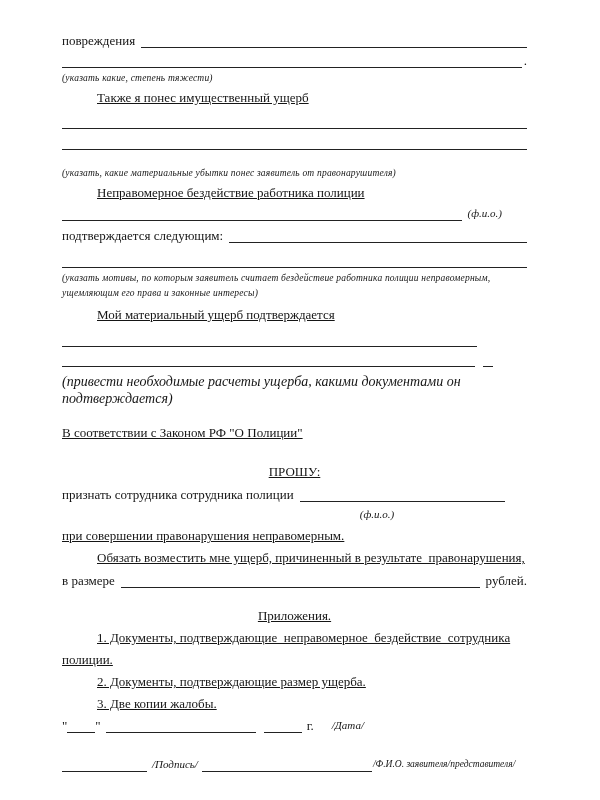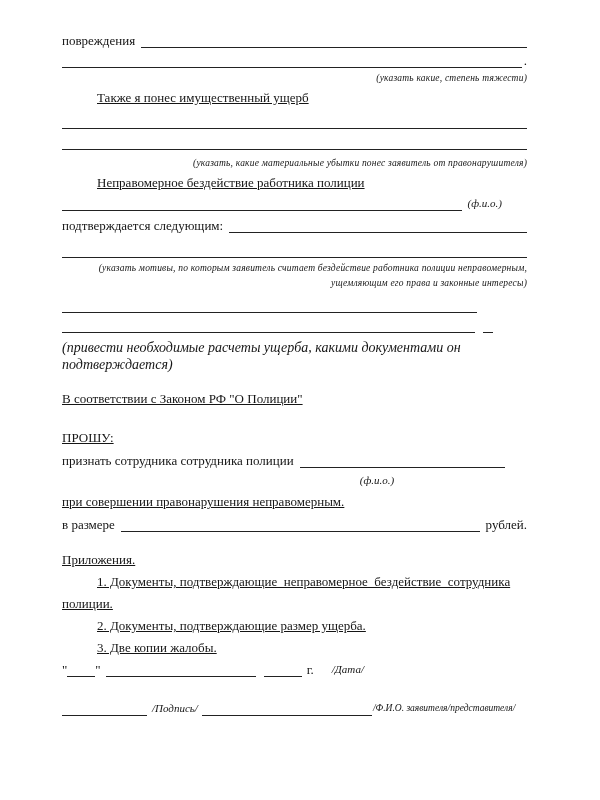--- a/index.html
+++ b/index.html
@@ -13,27 +13,27 @@
     font-family:"Liberation Serif", serif;
     font-size:13px;
     overflow:hidden;
   }
   .row { display:flex; align-items:flex-end; line-height:21px; }
   .fill { flex:1; border-bottom:1px solid #222; margin-bottom:3px; height:0; }
   .gapl { margin-left:6px; }
   .gapr { margin-right:6px; }
   .u { display:inline-block; border-bottom:1px solid #222; margin-bottom:3px; height:0; }
   .hr { border-bottom:1px solid #222; height:0; }
-  .cap { font-style:italic; font-size:9.5px; text-align:right; line-height:15px; letter-spacing:0.2px; }
+  .cap { font-style:italic; font-size:9.5px; text-align:left; line-height:15px; letter-spacing:0.2px; }
   .cap-left { font-style:italic; font-size:14px; text-align:left; line-height:17px; }
   .hint { font-style:italic; font-size:11px; }
   .hint-sm { font-style:italic; font-size:9.5px; }
   .p { line-height:21px;text-decoration:underline; }
   .ind { text-indent:35px; }
-  .center { }
+  .center { text-align:center; }
   .pre { white-space:pre-wrap; }
 </style>
 </head>
 <body>
 
 <div class="page">
 
   <div class="row">
     <span>повреждения</span>
     <span class="fill gapl"></span>
@@ -44,39 +44,40 @@
     <span style="margin-left:2px">.</span>
   </div>
 
   <div class="cap" style="height:16px">(указать какие, степень тяжести)</div>
 
   <div class="p ind">Также я понес имущественный ущерб</div>
 
   <div class="hr" style="margin-top:20px"></div>
   <div class="hr" style="margin-top:20px"></div>
 
-  <div class="cap" style="height:16px; margin-top:6px">(указать, какие материальные убытки понес заявитель от правонарушителя)</div>
+  <div class="cap" style="height:16px; margin-top:16px">(указать, какие материальные убытки понес заявитель от правонарушителя)</div>
 
   <div class="p ind">Неправомерное бездействие работника полиции</div>
 
   <div class="row" style="padding-right:25px">
     <span class="fill"></span>
     <span class="hint gapl">(ф.и.о.)</span>
   </div>
 
   <div class="row" style="height:22px">
     <span>подтверждается следующим:</span>
     <span class="fill gapl"></span>
   </div>
 
   <div class="hr" style="margin-top:21px"></div>
 
   <div class="cap" style="margin-top:3px">(указать мотивы, по которым заявитель считает бездействие работника полиции неправомерным,</div>
   <div class="cap">ущемляющим его права и законные интересы)</div>
 
+  <div class="p ind" style="margin-top:3px">Мой материальный ущерб подтверждается</div>
 
   <div class="row" style="height:25px">
     <span class="u" style="width:415px"></span>
   </div>
 
   <div class="row" style="height:20px">
     <span class="u" style="width:413px"></span>
     <span class="u" style="width:10px; margin-left:8px"></span>
   </div>
 
@@ -92,20 +93,21 @@
 
   <div class="row" style="height:22px; padding-right:22px">
     <span>признать сотрудника сотрудника полиции</span>
     <span class="fill gapl"></span>
   </div>
 
   <div class="hint" style="height:20px; line-height:18px; text-align:center; padding-left:165px">(ф.и.о.)</div>
 
   <div class="p" style="line-height:22px">при совершении правонарушения неправомерным.</div>
 
+  <div class="p ind pre" style="line-height:22px">Обязать возместить мне ущерб, причиненный в результате  правонарушения,</div>
 
   <div class="row" style="height:22px">
     <span>в размере</span>
     <span class="fill gapl gapr"></span>
     <span>рублей.</span>
   </div>
 
   <div style="height:14px"></div>
 
   <div class="p center" style="line-height:22px">Приложения.</div>

